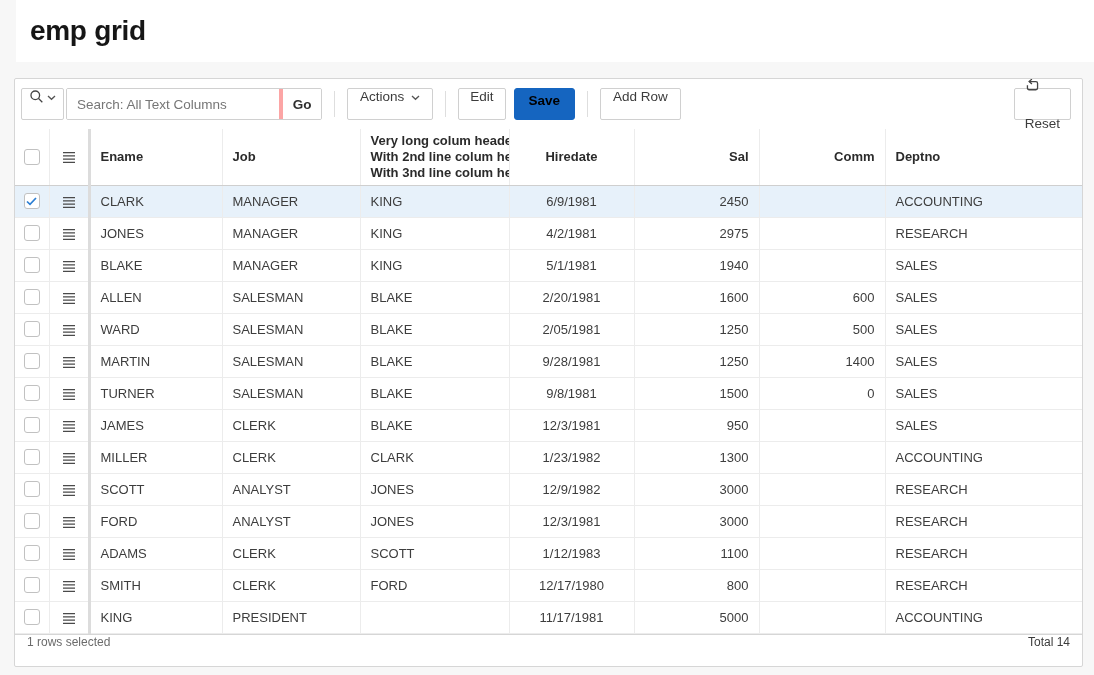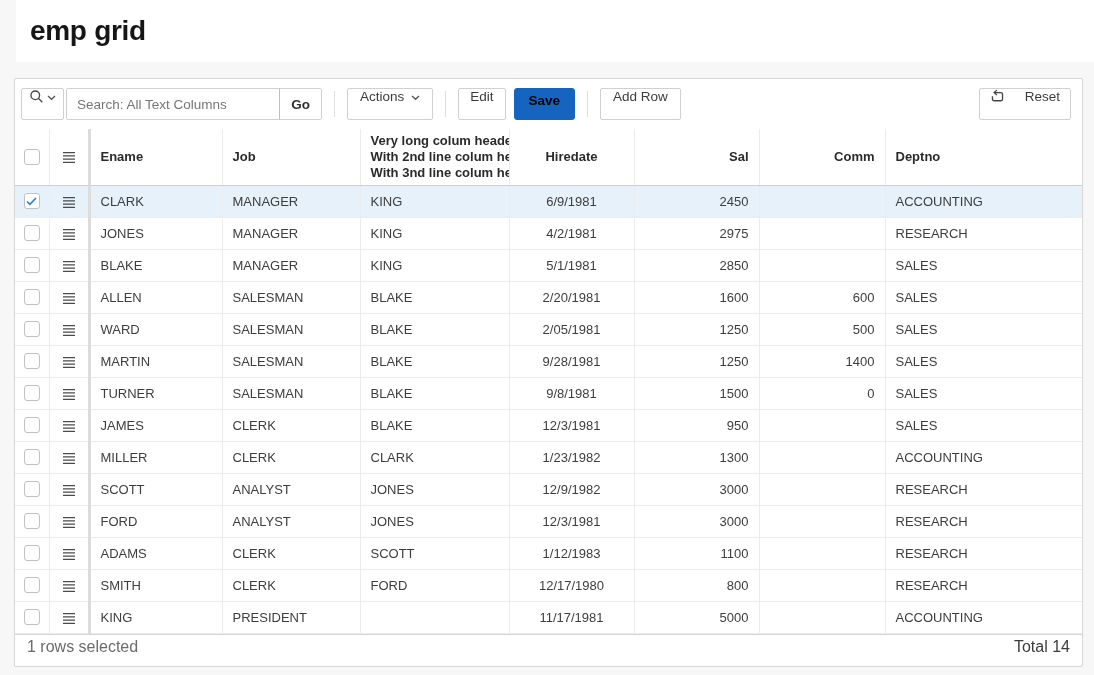--- a/index.html
+++ b/index.html
@@ -40,33 +40,33 @@
   .search-box {
     display: inline-flex; height: 32px; border: 1px solid #d0d0d0;
     border-radius: 2px; margin-left: 2px; background: #fff; overflow: hidden;
   }
   .search-box input {
     width: 212px; border: none; outline: none; padding: 0 10px;
     font-size: 13.5px; color: #333; font-family: inherit;
   }
   .search-box input::placeholder { color: #767676; }
   .go-btn {
-    width: 42px; border-left: 1px solid #fca5a5; background: #fff; border-top: none;
+    width: 42px; border-left: 4px solid #fca5a5; background: #fff; border-top: none;
     border-right: none; border-bottom: none; font-weight: 700; font-size: 13.5px;
     color: #2f2f2f; cursor: pointer; font-family: inherit;
   }
   .tb-sep { width: 1px; height: 26px; background: #dedede; margin: 0 12px; flex: none; }
   .actions-btn { padding: 0 12px; gap: 7px; }
   .edit-btn { padding: 0 11px; margin-right: 8px; }
   .save-btn {
     padding: 4px 14px; background: var(--accent); border-color: var(--accent);
     color: #000000; font-weight: 700; border-radius: 3px;
   }
   .addrow-btn { padding: 0 12px; }
-  .reset-btn { margin-left: auto; margin-right: 5px; padding: 0 10px; gap: 20px; }
+  .reset-btn { margin-left: auto; margin-right: 5px; padding: 0 10px; gap: 20px; flex-direction: column; }
   
   table { border-collapse: collapse; table-layout: fixed; width: 1067px; }
   col.c-cb    { width: 34px; }
   col.c-menu  { width: 40px; }
   col.c-ename { width: 133px; }
   col.c-job   { width: 138px; }
   col.c-mgr   { width: 149px; }
   col.c-hire  { width: 125px; }
   col.c-sal   { width: 125px; }
   col.c-comm  { width: 126px; }
@@ -90,23 +90,23 @@
   .cb {
     display: inline-flex; width: 16px; height: 16px; border: 1px solid #c1c1c1;
     border-radius: 3px; background: #fff; align-items: center; justify-content: center;
     cursor: pointer; vertical-align: middle;
   }
   .cb svg { visibility: hidden; }
   .cb.checked svg { visibility: visible; }
   .menu-ic { display: inline-flex; cursor: pointer; vertical-align: middle; }
   
   .grid-footer {
-    display: flex; align-items: flex-end; justify-content: space-between;
-    height: 32px; border-top: 1px solid var(--border); padding: 10px 12px;
-    font-size: 16px;
+    display: flex; align-items: flex-start; justify-content: space-between;
+    height: 32px; border-top: 1px solid var(--border); padding: 0 12px;
+    font-size: 12px;
   }
   .sel-status { color: #6b6b6b; }
   .total { color: #3c3c3c; }
 </style>
 </head>
 <body>
 
 <div class="top-band">
   <h1 class="page-title">emp grid</h1>
 </div>
@@ -256,21 +256,21 @@
       <span class="menu-ic">
         <svg width="14" height="13" viewBox="0 0 14 13">
                 <path d="M1 1.7h12M1 4.9h12M1 8.1h12M1 11.3h12" stroke="#4a4a4a" stroke-width="1.3"></path>
               </svg>
       </span>
     </td>
     <td class="f-ename">BLAKE</td>
     <td class="f-job">MANAGER</td>
     <td class="f-mgr">KING</td>
     <td class="f-hiredate al-c">5/1/1981</td>
-    <td class="f-sal al-r">2850</td>
+    <td class="f-sal al-r">1940</td>
     <td class="f-comm al-r"></td>
     <td class="f-deptno">SALES</td>
   </tr>
         <tr>
     <td class="col-cb">
       <span class="cb">
         <svg width="11" height="9" viewBox="0 0 11 9">
                 <path d="M1 4.5 L4 7.4 L10 1" fill="none" stroke="#2d7fd3" stroke-width="1.7"></path>
               </svg>
       </span>

